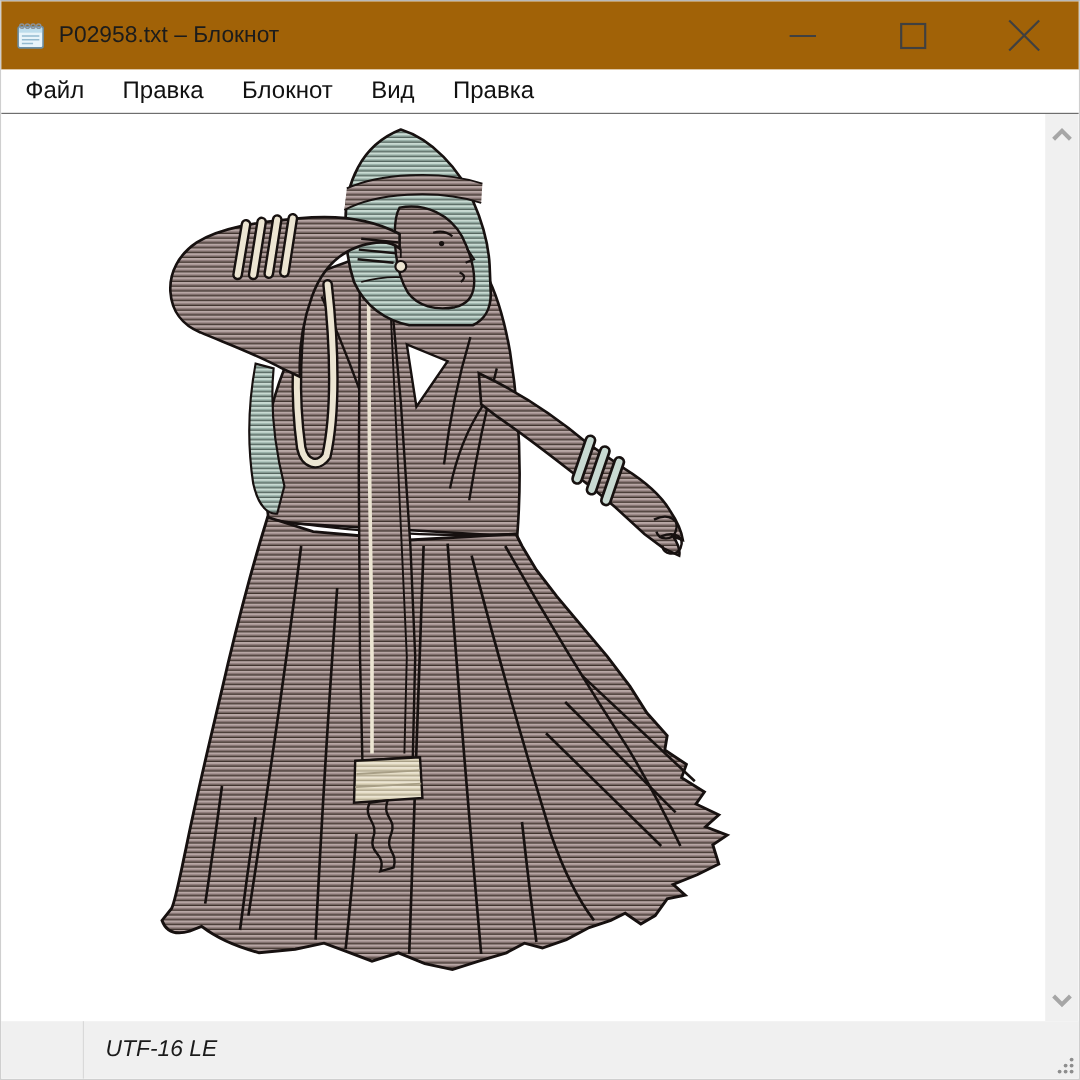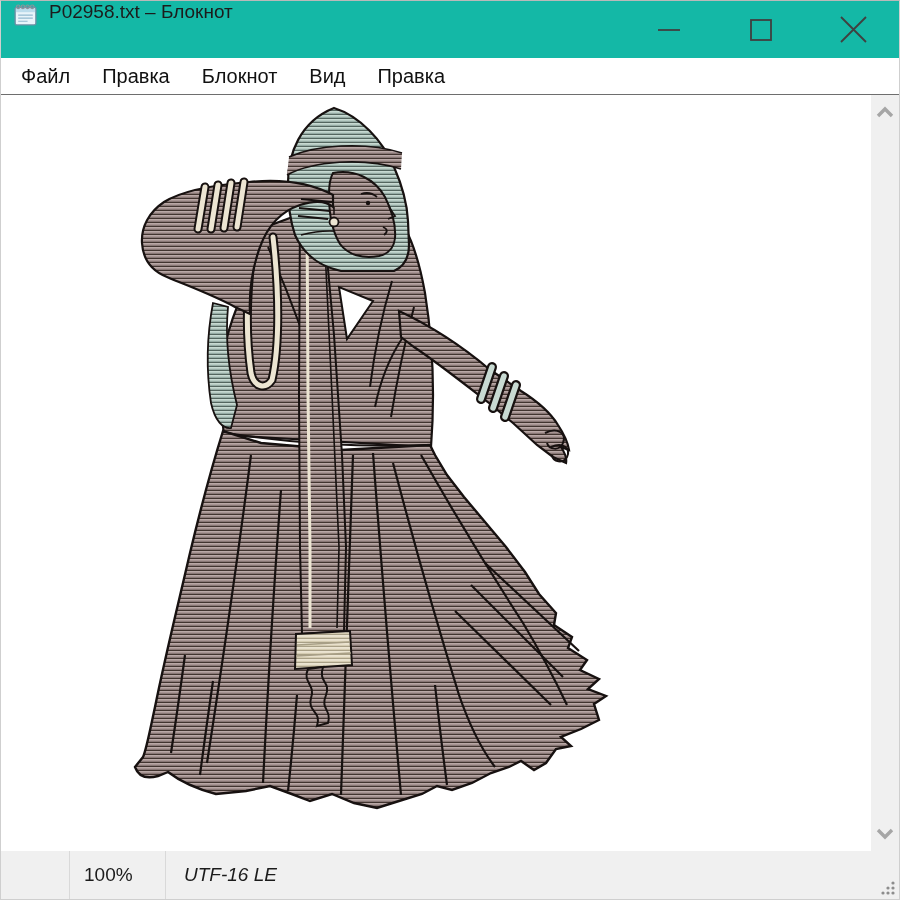--- a/index.html
+++ b/index.html
@@ -5,21 +5,21 @@
   :root{
     --stripe-light:#b9a8a6; --stripe-mid:#93807f; --stripe-dark:#41342f;
     --scarf-light:#c8dad2; --scarf-mid:#9fb6ae; --scarf-dark:#54665f;
     --cream-light:#ece5d2; --cream-mid:#d8cfb4; --cream-dark:#a89f86;
     --outline:#171110;
   }
   *{margin:0;padding:0;box-sizing:border-box;}
   html,body{width:900px;height:900px;background:#fff;font-family:"Liberation Sans",sans-serif;}
   .window{width:900px;height:900px;border:1px solid #cfcfcf;border-top-color:#b9b9b9;display:flex;flex-direction:column;background:#fff;overflow:hidden;}
   
-  .titlebar{height:57px;display:flex;align-items:flex-start;padding-left:11px;background:#14b8a6;flex:0 0 auto;}
+  .titlebar{height:57px;display:flex;align-items:center;padding-left:11px;background:#a16207;flex:0 0 auto;}
   .app-icon{width:27px;height:27px;flex:0 0 auto;}
   .title-text{margin-left:10px;font-size:19px;color:#1c1c1c;white-space:nowrap;}
   .controls{margin-left:auto;display:flex;height:100%;}
   .ctrl{width:92px;height:100%;border:none;background:transparent;display:flex;align-items:center;justify-content:center;cursor:default;}
   
   .menubar{height:36px;display:flex;align-items:center;padding-left:10px;background:#ffffff;flex:0 0 auto;gap:12px;}
   .menu-item{font-size:20px;color:#111;padding:3px 10px;white-space:nowrap;}
   
   .content{position:relative;flex:1 1 auto;background:#ffffff;border-top:1px solid #6e6e6e;overflow:hidden;}
   .artwork{position:absolute;left:0;top:0;}
@@ -217,23 +217,20 @@
       <div class="sb-btn">
         <svg width="18" height="12" viewBox="0 0 18 12">
             <path d="M2 2 L9 9 L16 2" fill="none" stroke="#a6a6a6" stroke-width="3.4"></path>
           </svg>
       </div>
     </div>
   </div>
 
   <div class="statusbar">
     <div class="cell c1"></div>
-    <div class="cell c3">
-        <span>100%</span>
-      </div>
     <div class="cell c5">
         <span>UTF-16 LE</span>
       </div>
     <svg class="grip" width="18" height="18" viewBox="0 0 18 18">
       <g fill="#8d8d8d">
         <circle cx="15" cy="15" r="1.6"></circle>
           <circle cx="15" cy="10" r="1.6"></circle>
           <circle cx="15" cy="5" r="1.6"></circle>
         <circle cx="10" cy="15" r="1.6"></circle>
           <circle cx="10" cy="10" r="1.6"></circle>

